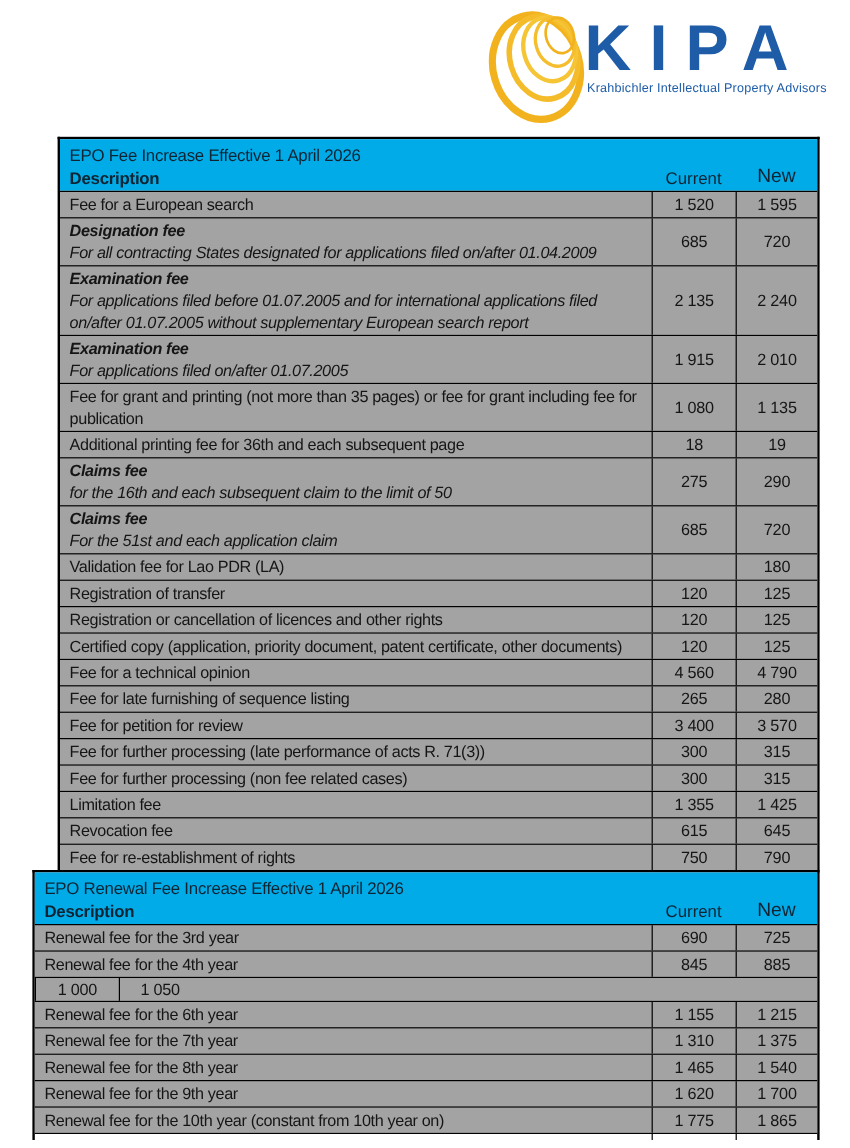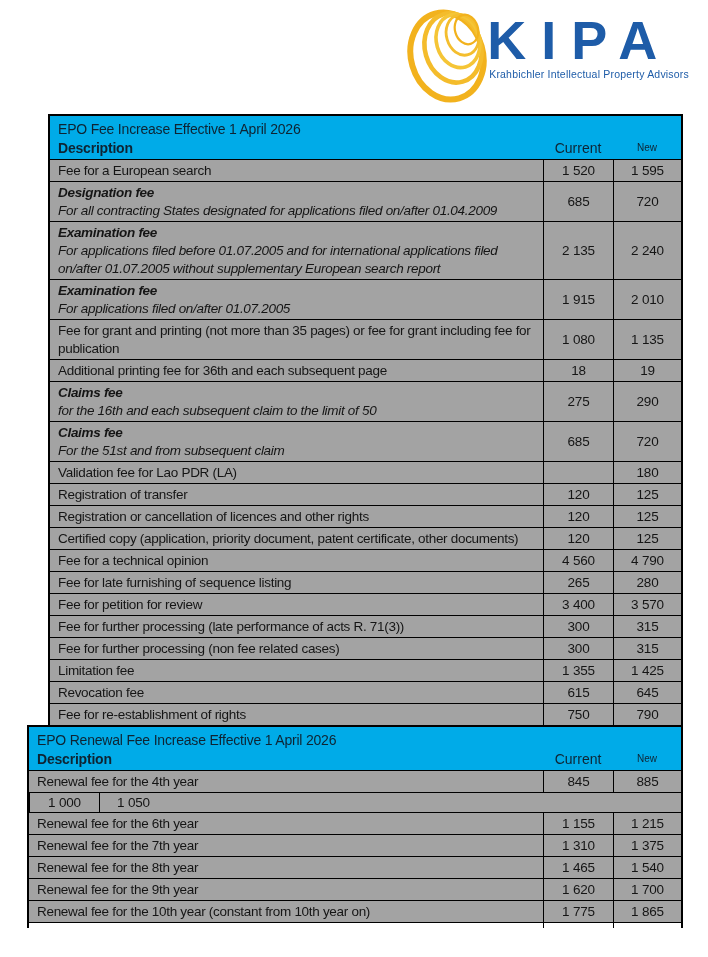--- a/index.html
+++ b/index.html
@@ -67,21 +67,21 @@
   }
   .col-desc {
     flex: 1;
     padding: 0 8px;
     font-weight: bold;
     font-size: 14px;
     line-height: 18px;
     letter-spacing: -0.2px;
   }
   .col-current { width: 70px; text-align: center; font-size: 14px; line-height: 18px; }
-  .col-new     { width: 68px; text-align: center; font-size: 10px; line-height: 18px; }
+  .col-new     { width: 68px; text-align: center; font-size: 16px; line-height: 18px; }
 
   .fee-row {
     display: flex;
     border-top: 1.5px solid #000;
     min-height: 20px;
     align-items: stretch;
     background: #a3a3a3;
   }
   .cell-desc {
     flex: 1;
@@ -195,21 +195,21 @@
         <div class="cell-desc">
           <span class="t-em">Claims fee</span>
           <span class="s-em">for the 16th and each subsequent claim to the limit of 50</span>
         </div>
         <div class="cell-num">275</div>
         <div class="cell-num new-col">290</div>
       </div>
       <div class="fee-row">
         <div class="cell-desc">
           <span class="t-em">Claims fee</span>
-          <span class="s-em">For the 51st and from subsequent claim</span>
+          <span class="s-em">For the 51st and each application claim</span>
         </div>
         <div class="cell-num">685</div>
         <div class="cell-num new-col">720</div>
       </div>
       <div class="fee-row">
         <div class="cell-desc">
           <span class="t-plain">Validation fee for Lao PDR (LA)</span>
         </div>
         <div class="cell-num"></div>
         <div class="cell-num new-col">180</div>
@@ -296,20 +296,27 @@
       <div class="section-head" style="background: rgb(0, 171, 232); color: rgb(14, 36, 51);">
         <div class="section-title">EPO Renewal Fee Increase Effective 1 April 2026</div>
         <div class="cols-row">
           <span class="col-desc">Description</span>
           <span class="col-current">Current</span>
           <span class="col-new">New</span>
         </div>
       </div>
       <div class="fee-row">
         <div class="cell-desc">
+          <span class="t-plain">Renewal fee for the 3rd year</span>
+        </div>
+        <div class="cell-num">690</div>
+        <div class="cell-num new-col">725</div>
+      </div>
+      <div class="fee-row">
+        <div class="cell-desc">
           <span class="t-plain">Renewal fee for the 4th year</span>
         </div>
         <div class="cell-num">845</div>
         <div class="cell-num new-col">885</div>
       </div>
       <div class="fee-row">
         <div class="cell-num">1 000</div>
         <div class="cell-num new-col">1 050</div>
       </div>
       <div class="fee-row">

